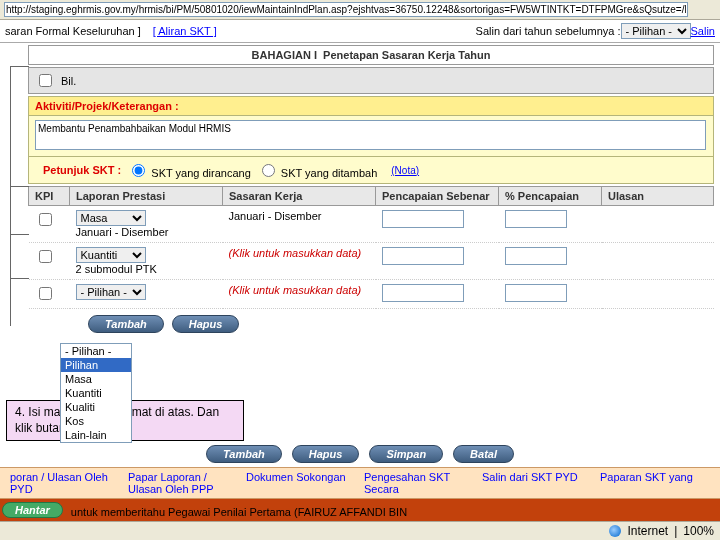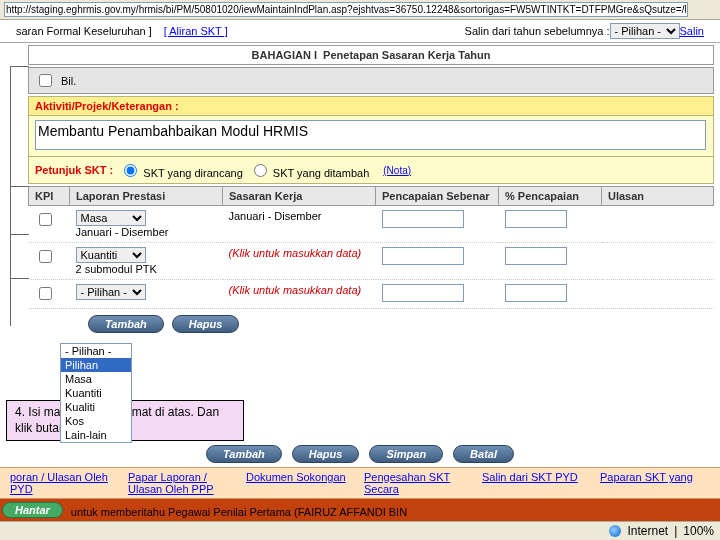--- a/index.html
+++ b/index.html
@@ -1,28 +1,28 @@
 <!DOCTYPE html>
 <html><head>
 <meta charset="utf-8">
 <style>
 html,body{margin:0;padding:0;font-family:Tahoma,Arial,sans-serif;font-size:11px;background:#fff;width:720px;height:540px;overflow:hidden}
 .addrbar{background:#ece9d8;border-bottom:1px solid #aca899;padding:2px 4px;font-size:10px;color:#444}
 .addrbar input{width:680px;font-size:10px;border:1px solid #7f9db9;padding:1px}
-.topbar{padding:3px 16px;display:flex;align-items:center;gap:12px;border-bottom:1px solid #aaa}
+.topbar{padding:3px 5px;display:flex;align-items:center;gap:12px;border-bottom:1px solid #aaa}
 .topbar a{color:#00f;text-decoration:underline;cursor:pointer}
 .topbar .right{margin-left:auto;display:flex;align-items:center;}
 .sectionhdr{background:#fff;border:1px solid #999;padding:3px 6px;margin:2px 6px 0 28px;font-weight:bold;color:#333;display:flex}
 .content{padding:0 6px 0 28px;position:relative}
 .bluebar{background:#e5e5e5;border:1px solid #999;padding:3px 6px;display:flex;align-items:center;gap:6px;margin-top:2px}
 .yellowbox{background:#fffccc;border:1px solid #b5b57a;margin-top:2px}
 .yb-hdr{background:#ffef8f;padding:3px 6px;font-weight:bold;color:#d00;border-bottom:1px solid #b5b57a}
 .yb-body{padding:4px 6px}
-.yb-body textarea{width:99%;height:24px;font-family:inherit;font-size:14px;border:1px solid #7f9db9;resize:none}
-.yb-foot{padding:4px 6px;border-top:1px solid #b5b57a;display:flex;align-items:center;gap:6px;color:#d00;font-weight:bold}
+.yb-body textarea{width:99%;height:24px;font-family:inherit;font-size:10px;border:1px solid #7f9db9;resize:none}
+.yb-foot{padding:4px 14px;border-top:1px solid #b5b57a;display:flex;align-items:center;gap:6px;color:#d00;font-weight:bold}
 .yb-foot label{color:#000;font-weight:normal}
 .notelink{color:#00f;font-size:10px;text-decoration:underline;cursor:pointer;font-weight:normal;margin-left:8px}
 table.grid{width:100%;border-collapse:collapse;margin-top:2px}
 table.grid th{background:#e8e8e8;border:1px solid #999;padding:3px 6px;text-align:left;font-weight:bold;color:#333}
 table.grid td{padding:4px 6px;vertical-align:top;border-bottom:1px dotted #ccc}
 .chk{vertical-align:middle}
 select{font-size:11px;border:1px solid #7f9db9}
 .sel{width:70px}
 .inbox{border:1px solid #7f9db9;width:80px;height:16px;display:inline-block;background:#fff}
 .redhint{color:#c00;font-style:italic;cursor:pointer}
@@ -31,21 +31,21 @@
 .dd-open{position:absolute;left:60px;top:276px;background:#fff;border:1px solid #7f9db9;width:70px;z-index:5}
 .dd-open div{padding:1px 4px;font-size:11px;cursor:pointer}
 .dd-open .hlt{background:#316ac5;color:#fff}
 .callout{position:absolute;left:6px;top:400px;background:#f4d9f4;border:1px solid #000;padding:4px 8px;width:220px;font-size:12px;line-height:1.3}
 .tree{position:absolute;left:10px;top:66px;width:18px;height:260px;border-left:1px solid #666}
 .tree .br{position:absolute;left:0;width:18px;height:0;border-top:1px solid #666}
 .bottomwrap{position:absolute;bottom:0;left:0;right:0}
 .botbtns{display:flex;gap:10px;justify-content:center;padding:4px 0;background:#fff}
 .peachrow{background:#ffe3c0;display:flex;padding:3px 6px;border-top:1px solid #c96;border-bottom:1px solid #c96}
 .peachrow .cell{flex:1;padding:0 4px}
-.peachrow a{color:#00f;text-decoration:underline;cursor:pointer}
+.peachrow a{color:#00f;cursor:pointer}
 .greybar{background:#c2410c;padding:3px 2px;display:flex;align-items:flex-end;gap:8px}
 .hantar{background:#4a6;color:#fff;border:1px solid #274;border-radius:8px;padding:1px 12px;font-size:11px;font-weight:bold;cursor:pointer;font-style:italic}
 .statusbar{background:#ece9d8;border-top:1px solid #aca899;padding:2px 6px;display:flex;justify-content:flex-end;align-items:center;gap:6px;font-size:12px}
 .statusbar .globe{width:12px;height:12px;background:radial-gradient(circle at 40% 40%,#9cf,#06c);border-radius:50%;display:inline-block}
 </style>
 </head>
 <body>
 
 <div class="addrbar">
   <input type="text" value="http://staging.eghrmis.gov.my/hrmis/bi/PM/50801020/iewMaintainIndPlan.asp?ejshtvas=36750.12248&amp;sortorigas=FW5WTINTKT=DTFPMGre&amp;sQsutze=/loopsutze=493dor;2121;0;72;2215;0" style="">

